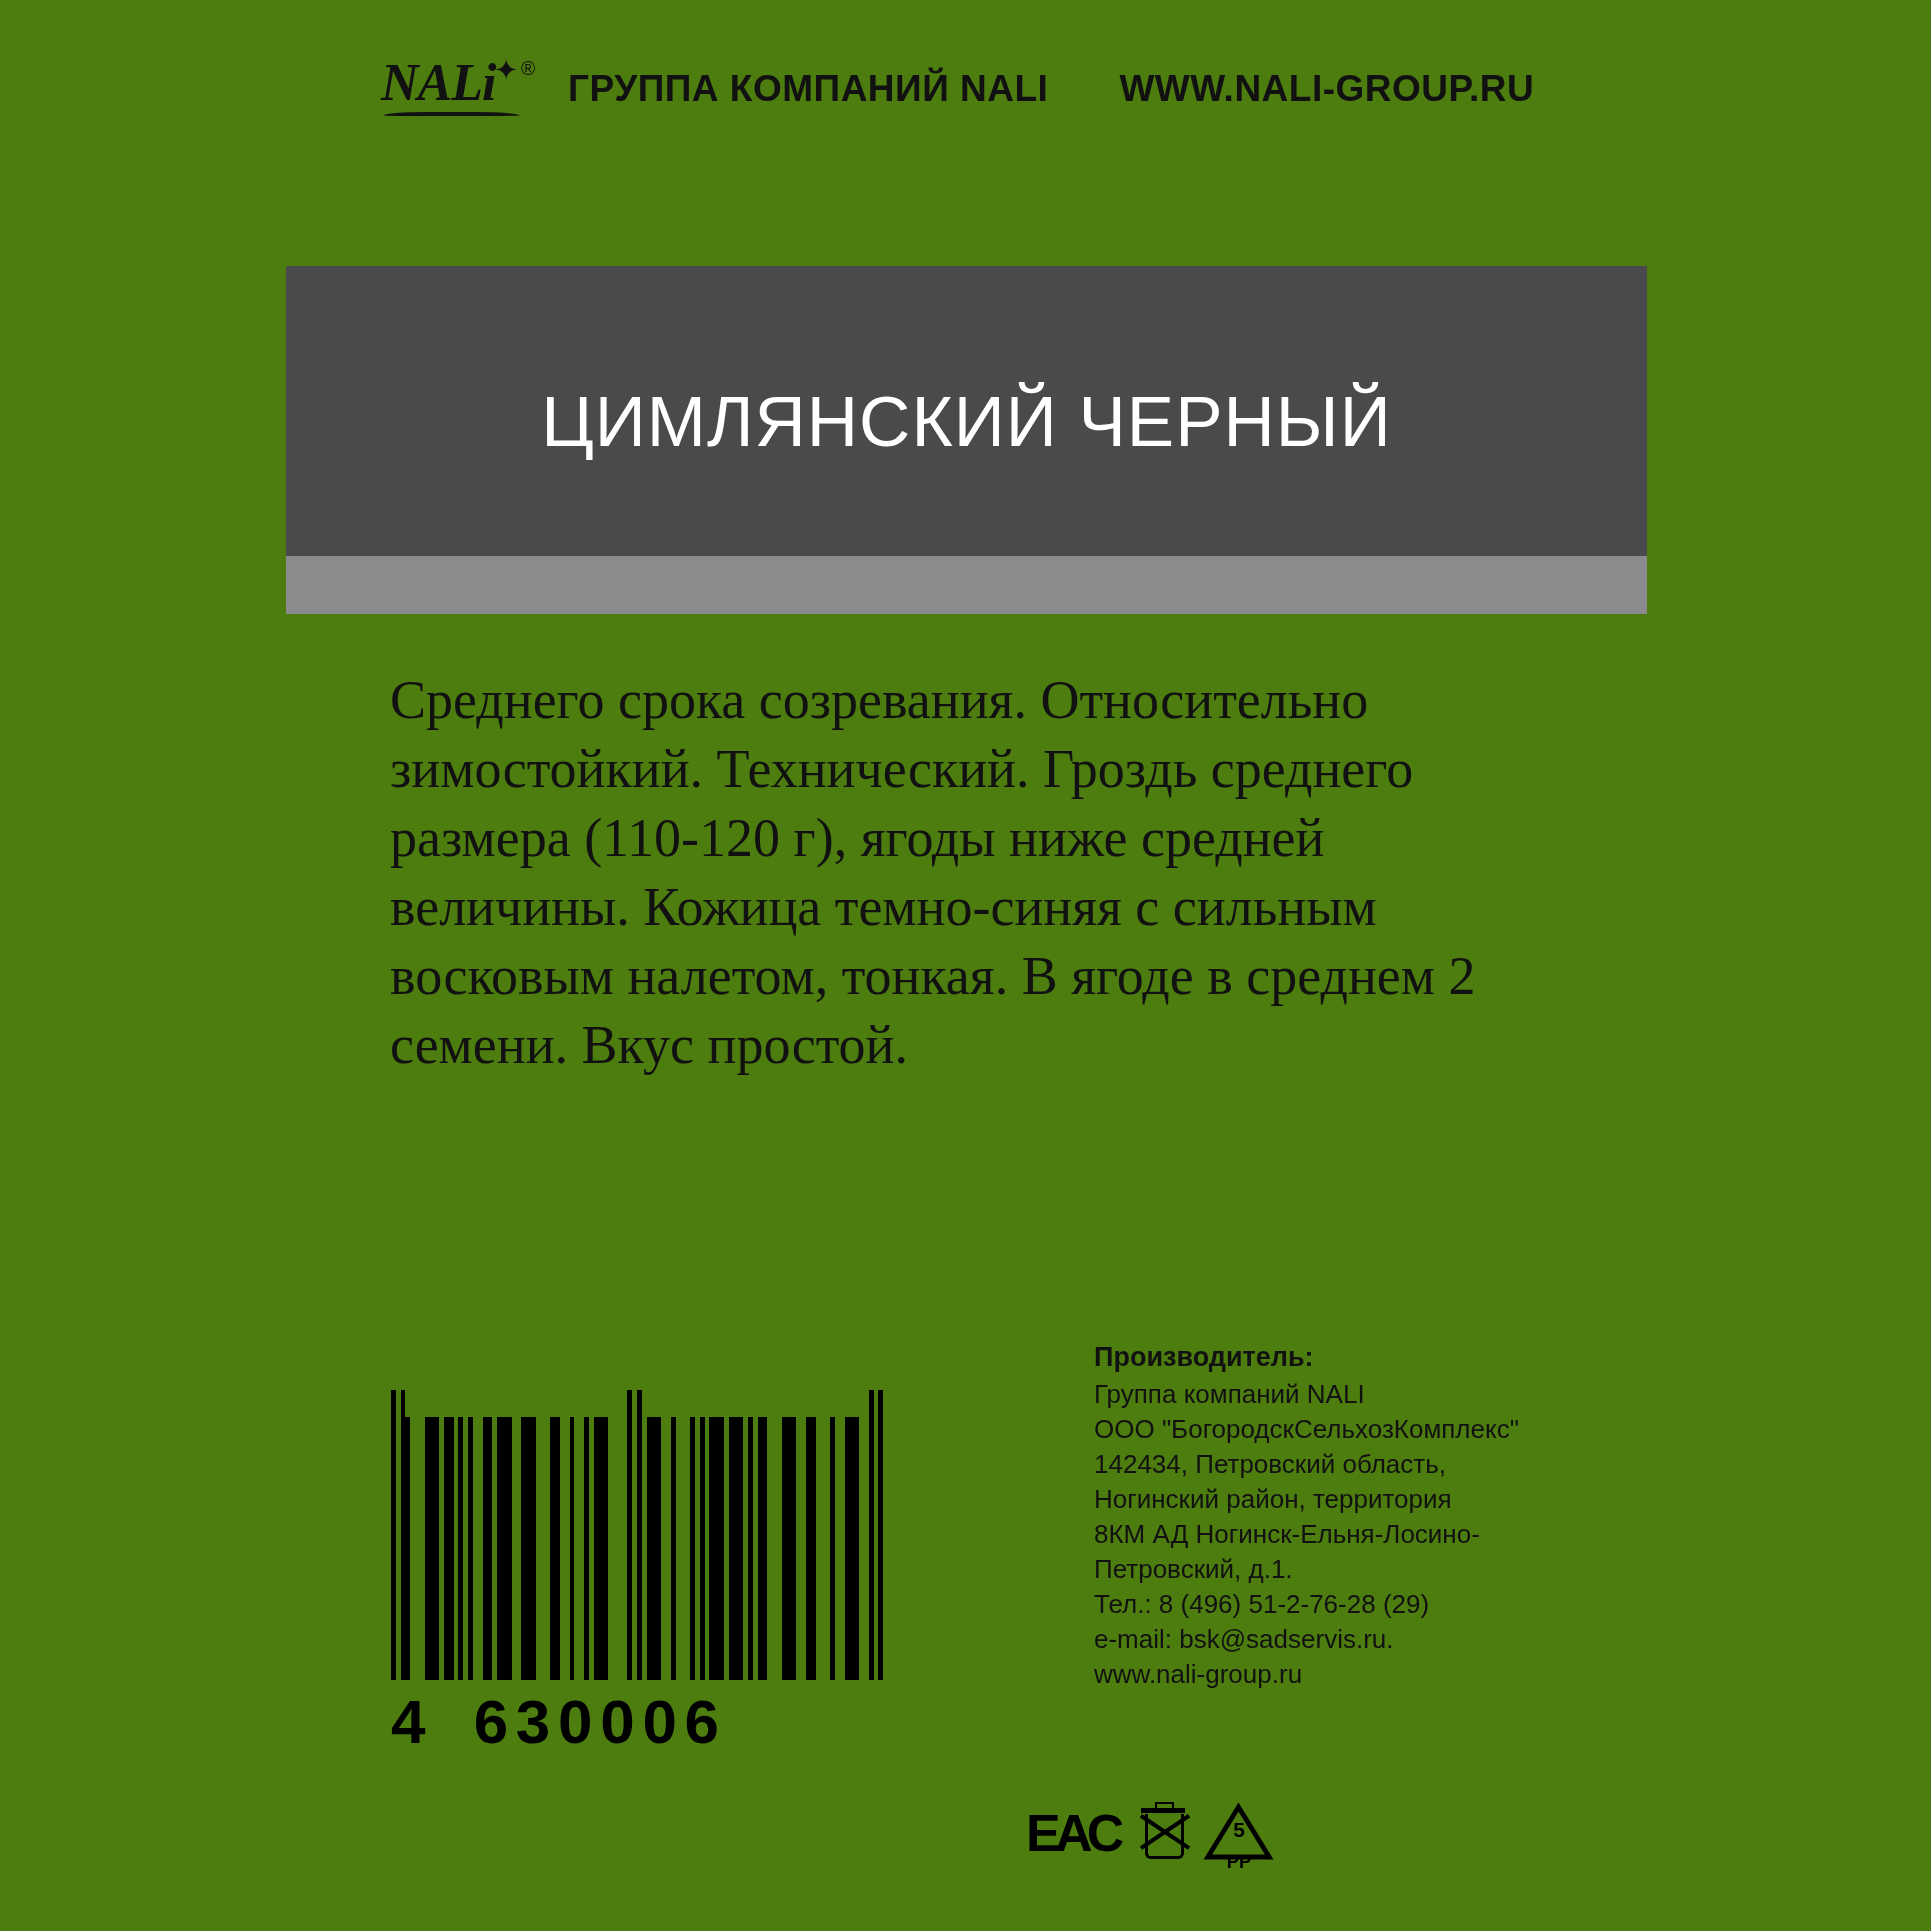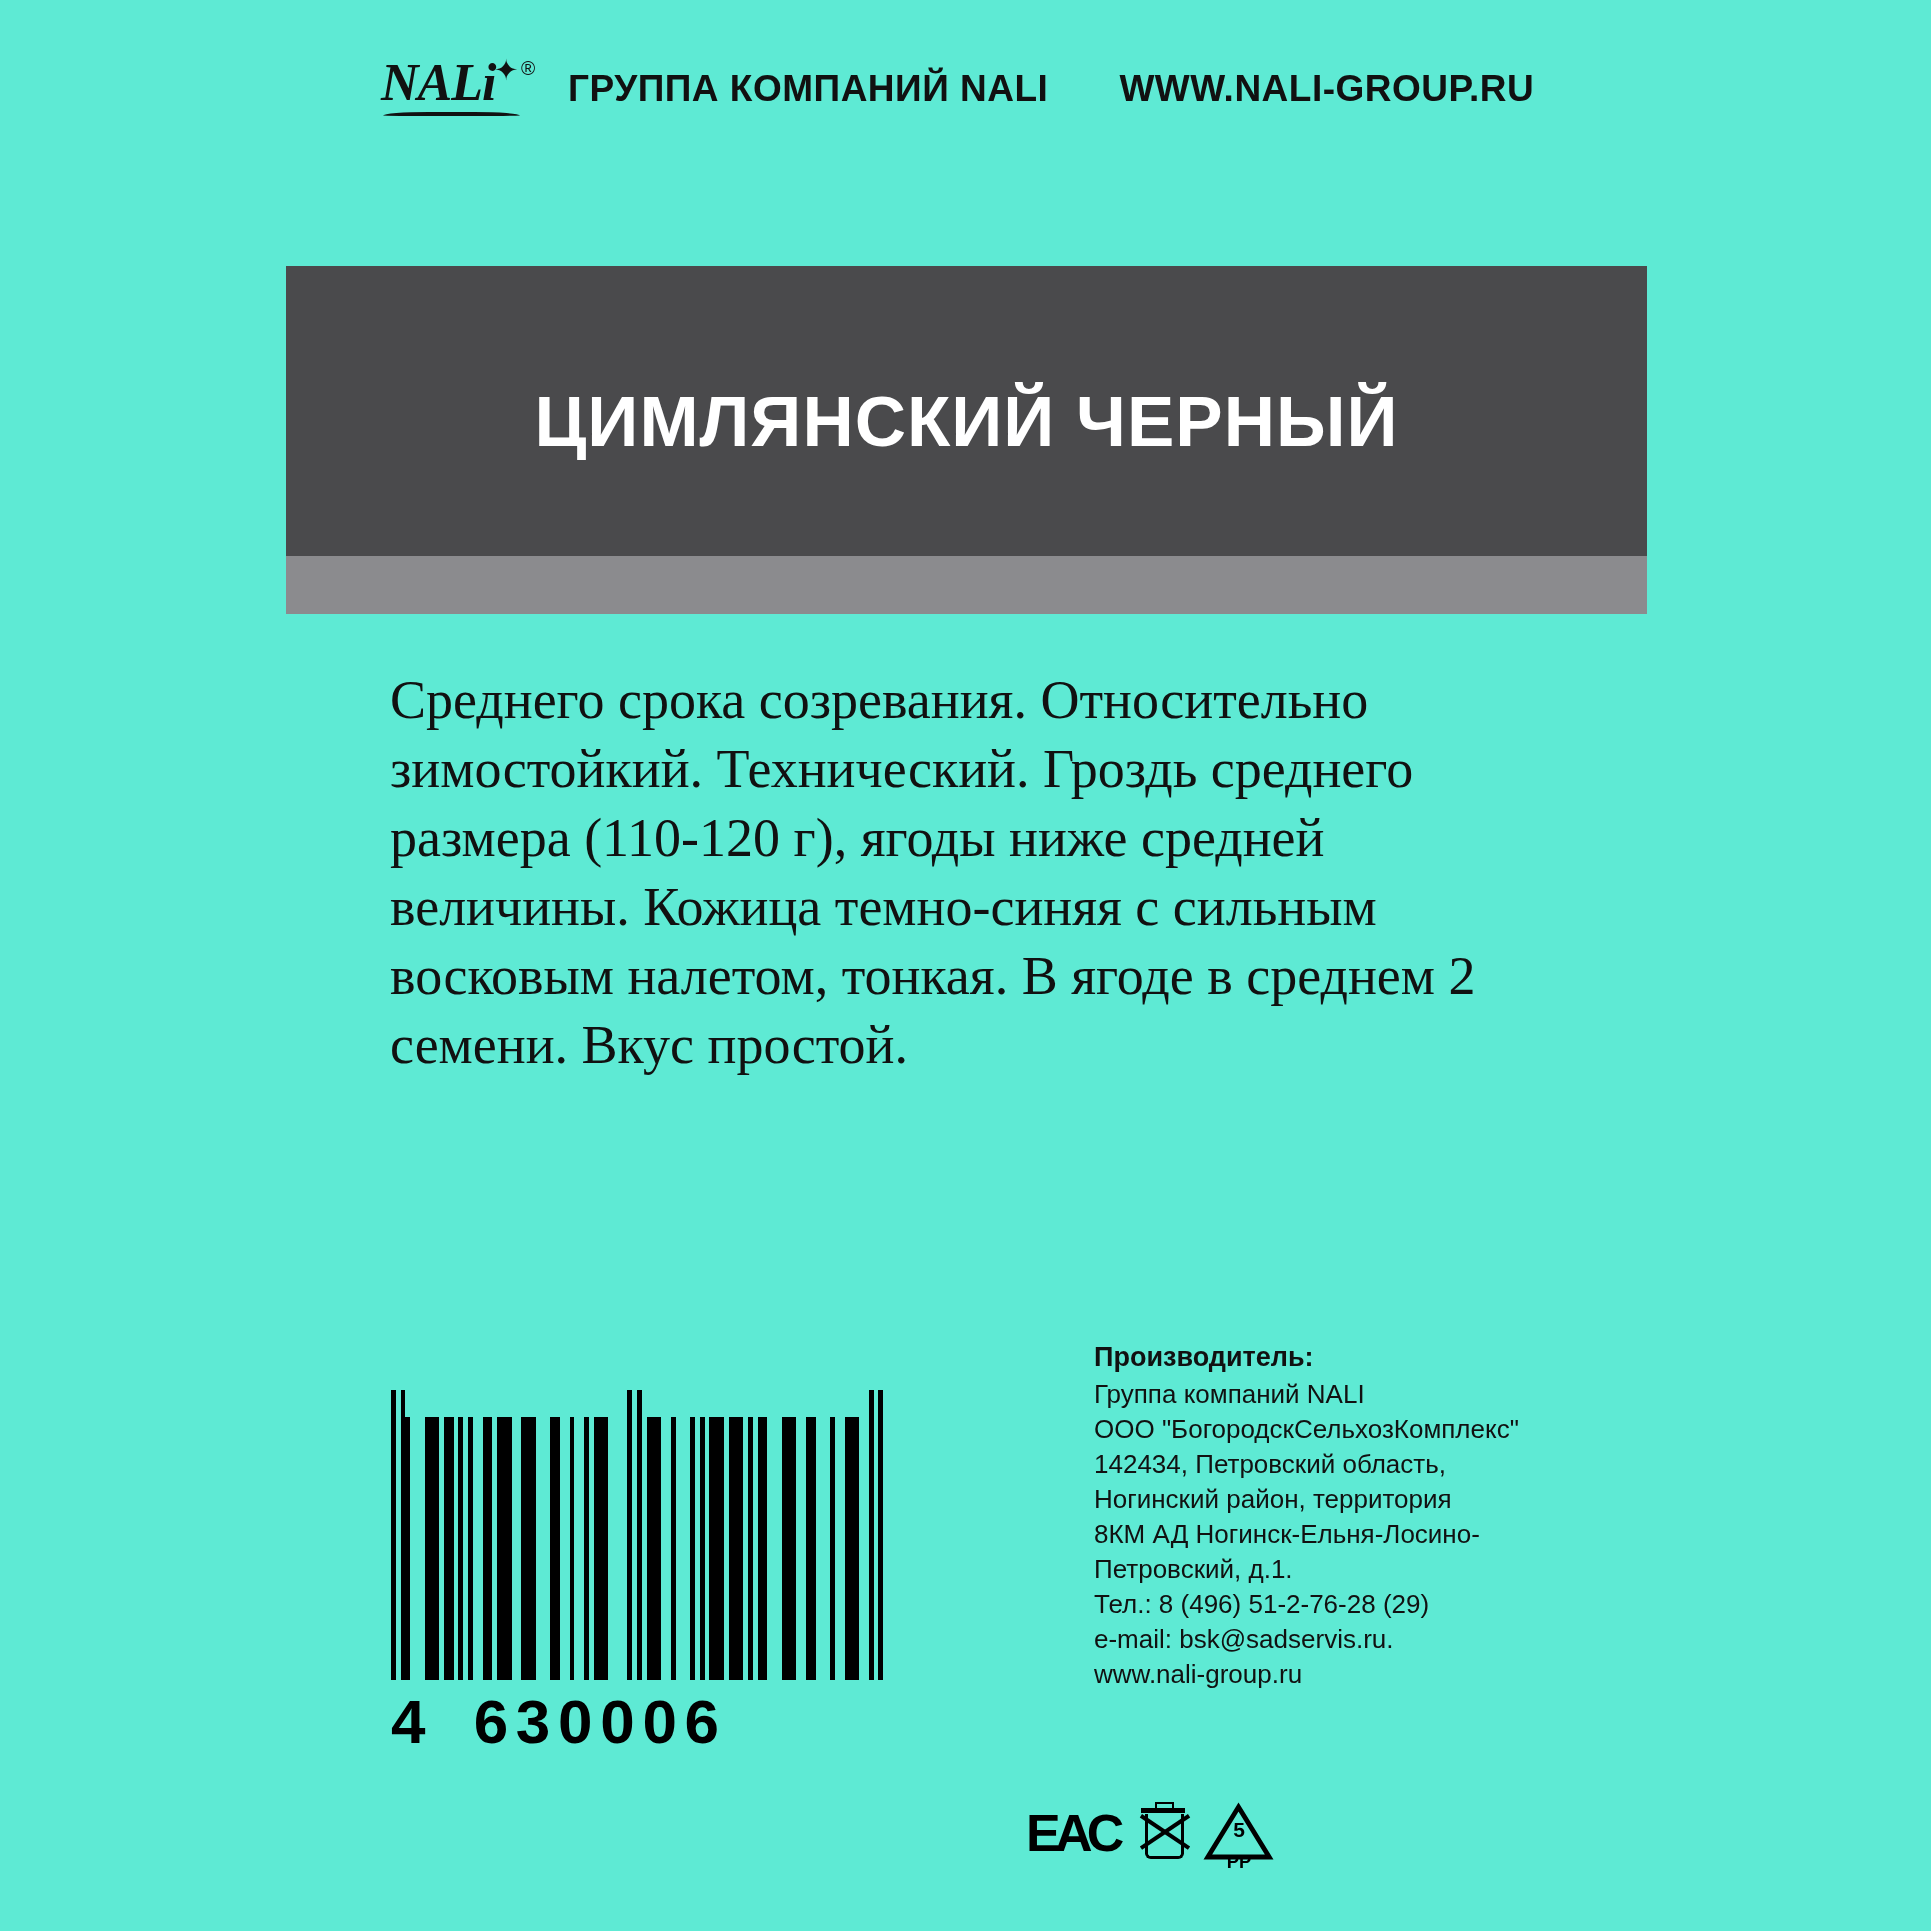--- a/index.html
+++ b/index.html
@@ -13,21 +13,21 @@
     font-family: "Liberation Sans", sans-serif;
     color: #000000;
     position: relative;
     overflow: hidden;
   }
   .page {
     position: absolute;
     left: 0; top: 0;
     width: 1931px;
     height: 1931px;
-    background: #5eead4;
+    background: #4d7c0f;
   }
 
   
   .header {
     position: absolute;
     left: 381px;
     top: 50px;
     width: 1207px;
     height: 77px;
     display: flex;
@@ -115,21 +115,21 @@
     color: #ffffff;
     font-size: 104px;
     font-weight: bold;
     letter-spacing: 2.9px;
     line-height: 108px;
     text-align: center;
   }
   .banner-subtitle {
     color: #ffffff;
     font-size: 71px;
-    font-weight: bold;
+    font-weight: normal;
     letter-spacing: 1px;
     line-height: 77px;
     text-align: center;
     margin-top: 20px;
   }
   .banner-foot {
     position: absolute;
     left: 0;
     top: 290px;
     width: 100%;

